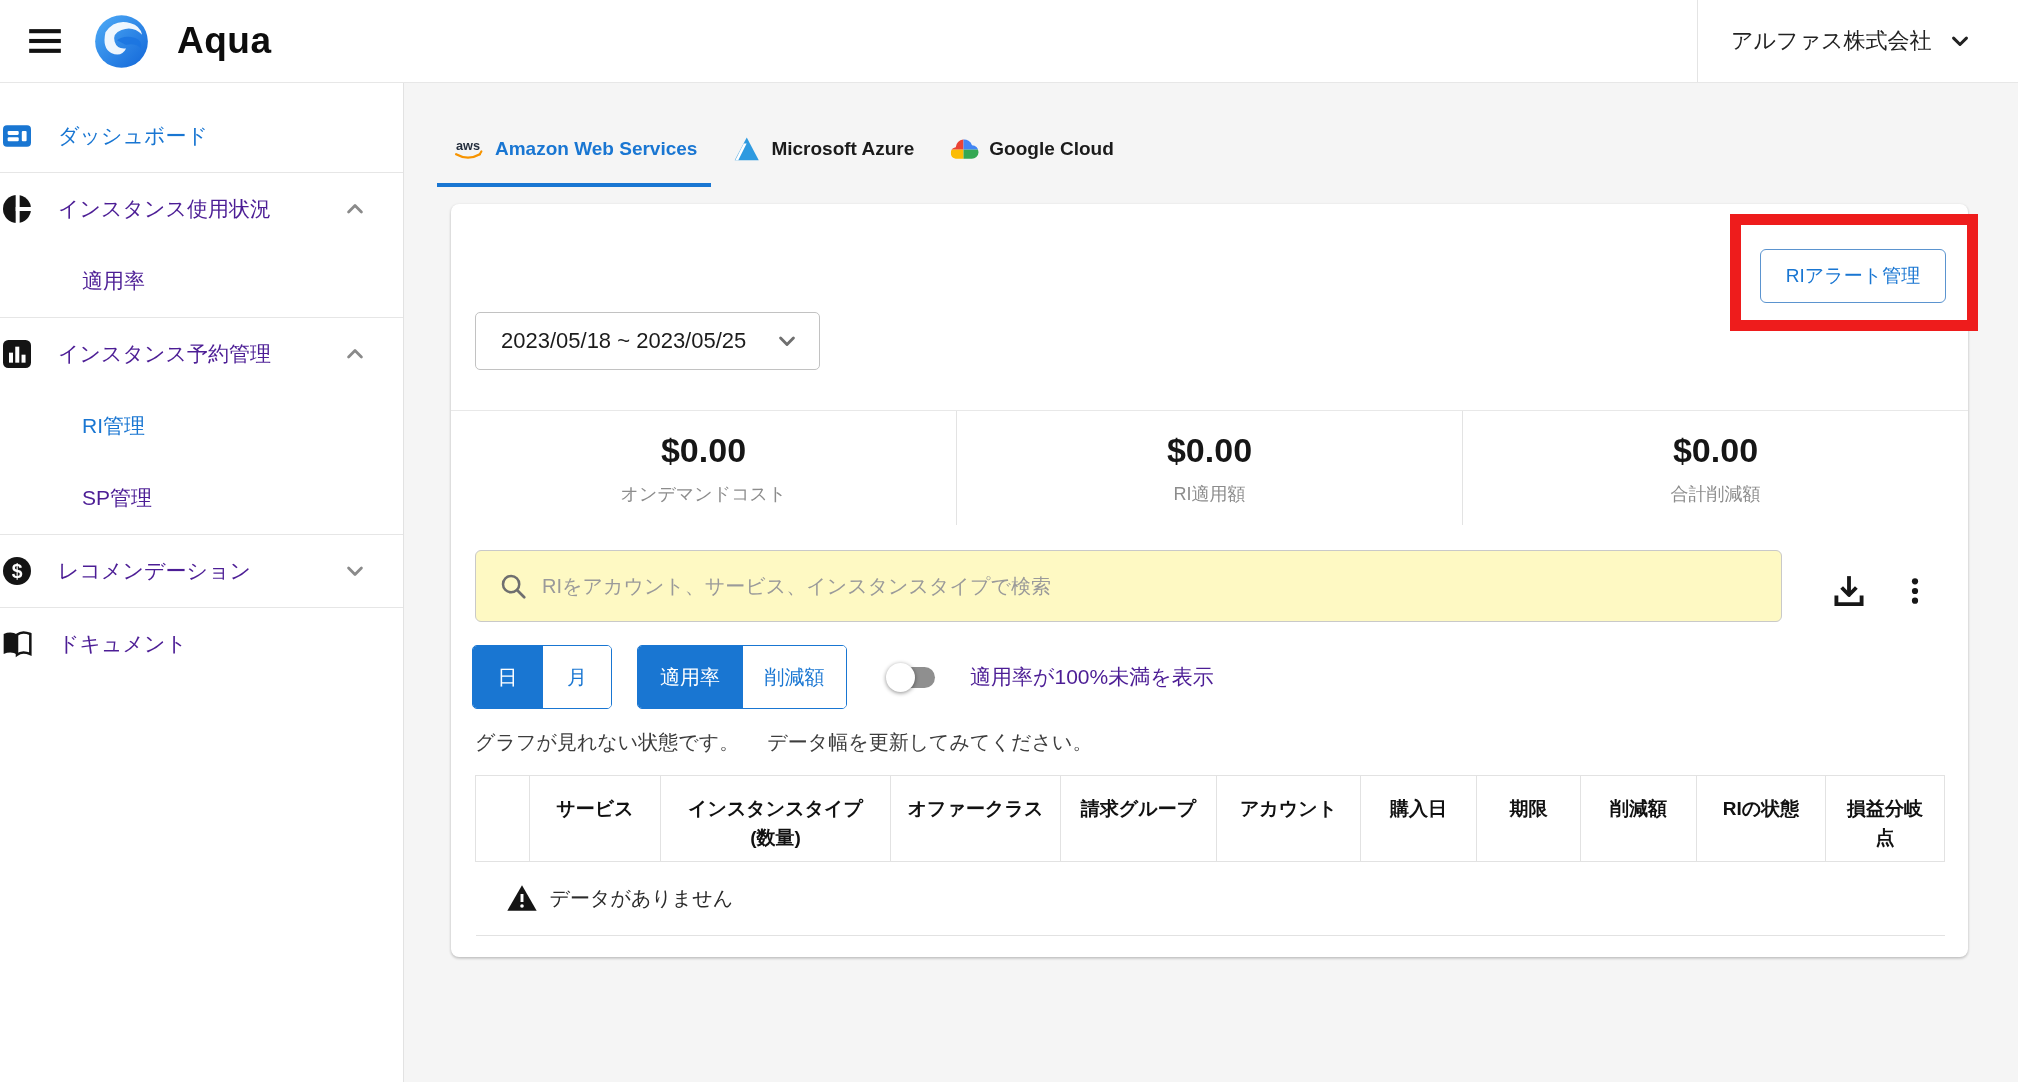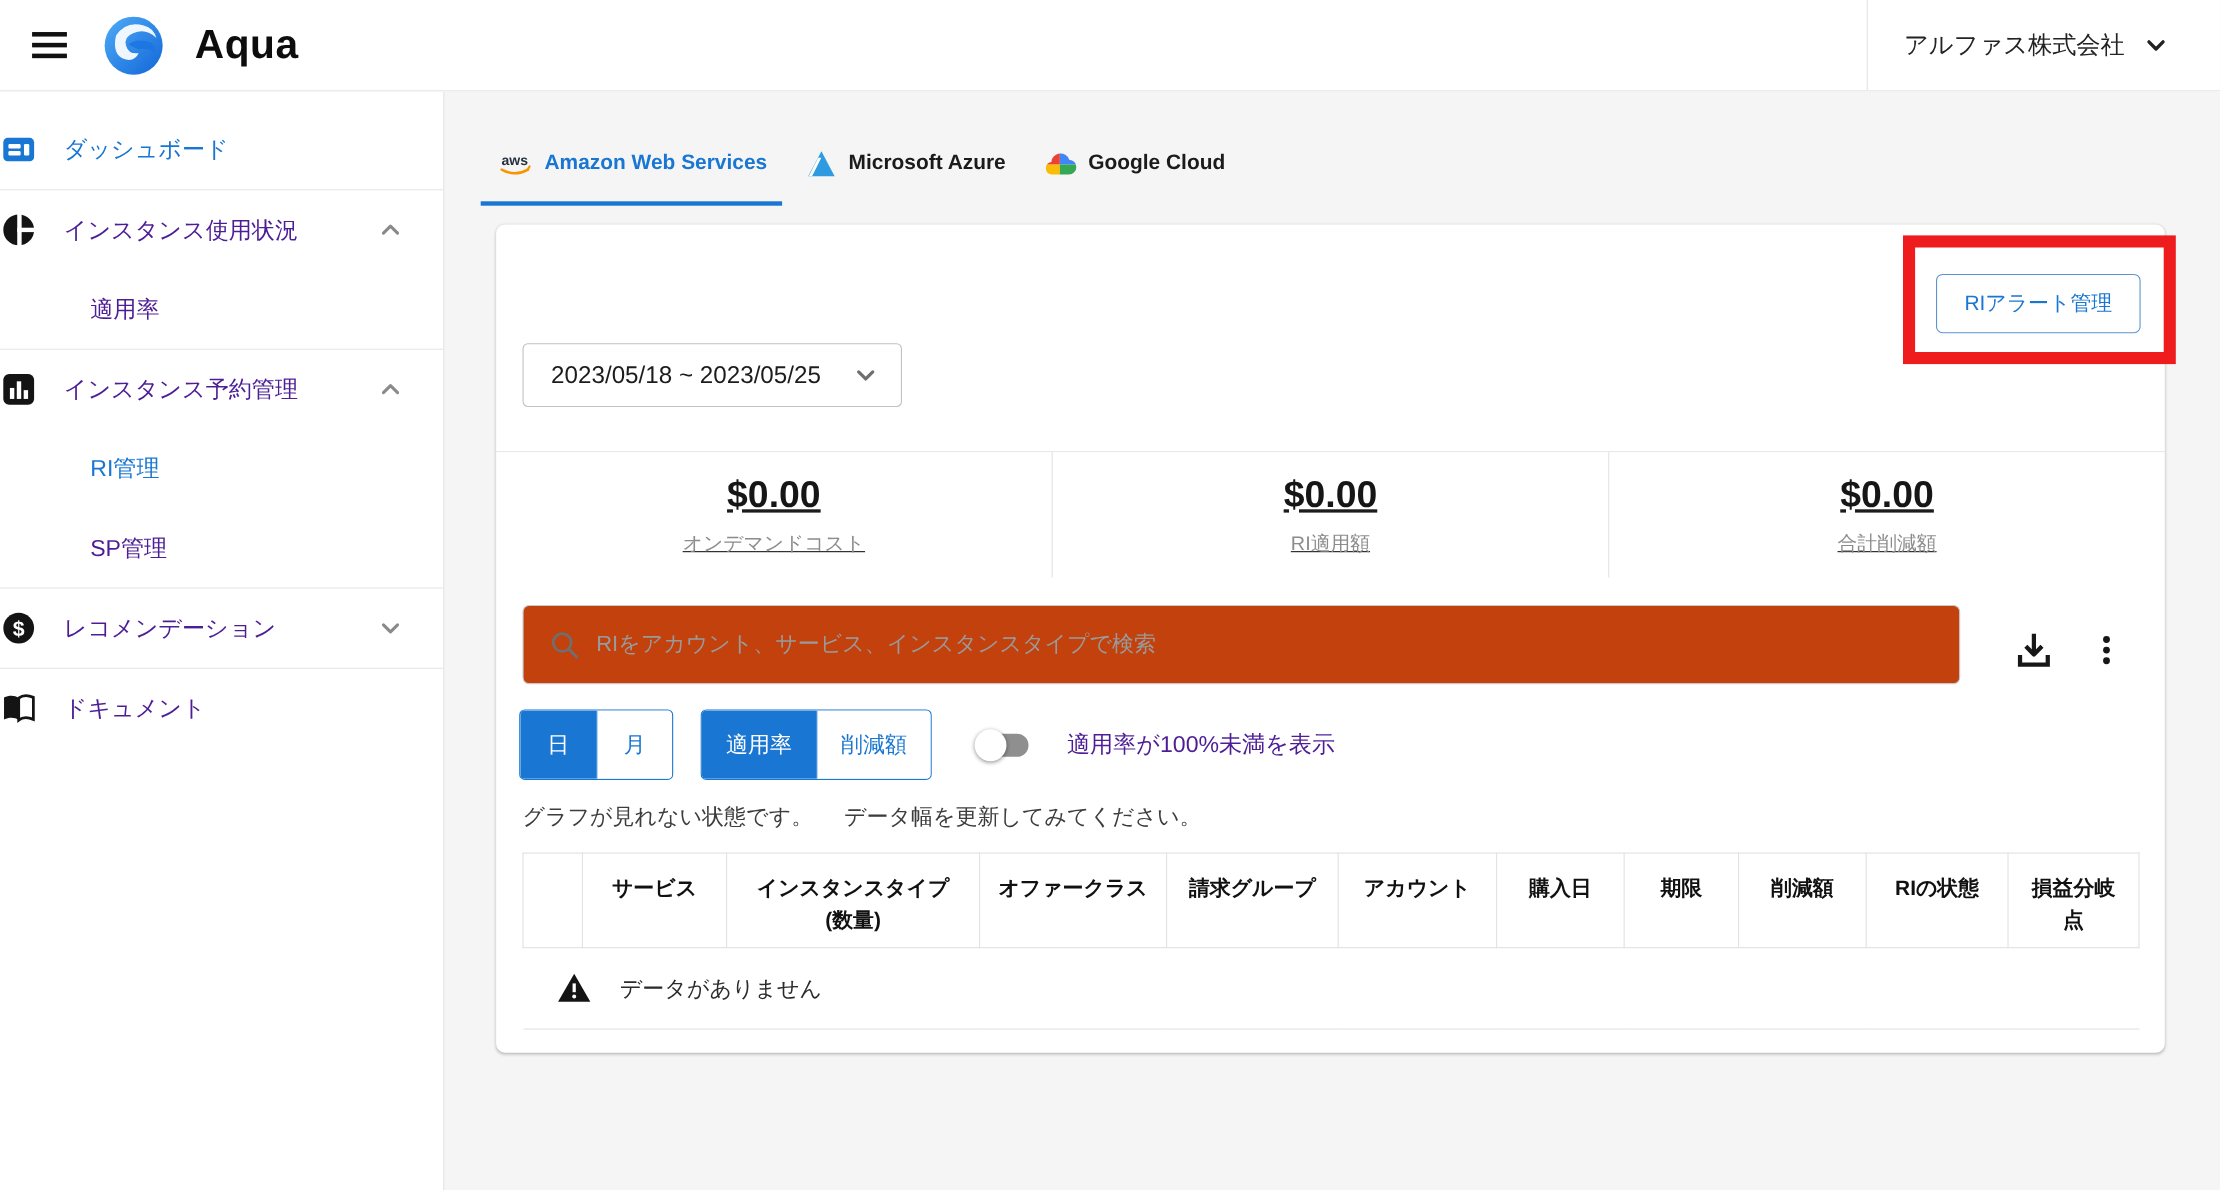--- a/index.html
+++ b/index.html
@@ -63,28 +63,28 @@
     font-family: inherit;
   }
   .date-select {
     position: absolute; left: 24px; top: 108px; width: 345px; height: 58px;
     border: 1.5px solid #c2c2c2; border-radius: 5px; background: #fff;
     display: flex; align-items: center; padding: 0 18px 0 25px;
     font-size: 22px; color: #1c1c1c; cursor: pointer;
   }
   .date-select .dd-chev { margin-left: auto; display: flex; }
   .hr { position: absolute; left: 0; top: 206px; width: 100%; height: 1px; background: #e8e8e8; }
-  .stats { position: absolute; left: 0; top: 207px; width: 100%; height: 114px; display: flex; text-decoration: underline; }
+  .stats { position: absolute; left: 0; top: 207px; width: 100%; height: 114px; display: flex; }
   .stat { flex: 1; display: flex; flex-direction: column; align-items: center; justify-content: center; gap: 12px; }
   .stat + .stat { border-left: 1px solid #e3e3e3; }
   .stat-value { font-size: 34px; font-weight: 600; color: #161616; }
   .stat-label { font-size: 18px; color: #8c8c8c; }
   .search {
     position: absolute; left: 24px; top: 346px; width: 1307px; height: 72px;
-    border: 1.5px solid #c9c9c9; border-radius: 6px; background: #c2410c;
+    border: 1.5px solid #c9c9c9; border-radius: 6px; background: #fef9c3;
     display: flex; align-items: center; padding-left: 22px; gap: 14px;
   }
   .search input {
     flex: 1; border: none; outline: none; font-size: 20px; color: #222;
     font-family: inherit; background: transparent; height: 100%;
   }
   .search input::placeholder { color: #9a9a9a; }
   .icon-btn { position: absolute; background: none; border: none; cursor: pointer; display: flex; }
   .icon-btn.dl { left: 1377px; top: 366px; }
   .icon-btn.kebab { left: 1447px; top: 370px; }
@@ -106,21 +106,21 @@
   .switch-label { margin-left: 35px; font-size: 21px; color: #4c1d95; }
   .graph-msg { position: absolute; left: 24px; top: 525px; font-size: 20px; color: #3d3d3d; }
   .graph-msg .gap { margin-left: 28px; }
   table.grid { position: absolute; left: 24px; top: 571px; width: 1469px; border-collapse: collapse; table-layout: fixed; }
   table.grid th {
     border: 1px solid #e2e2e2; border-bottom: 1px solid #e2e2e2;
     height: 82px; vertical-align: top; padding: 18px 12px 8px;
     font-size: 19px; font-weight: bold; color: #111; text-align: center; line-height: 1.55;
   }
   table.grid td.empty-cell { border-bottom: 1px solid #e2e2e2; height: 74px; padding-left: 30px; }
-  .empty-inner { display: flex; align-items: center; gap: 26px; font-size: 20px; color: #2b2b2b; }
+  .empty-inner { display: flex; align-items: center; gap: 12px; font-size: 20px; color: #2b2b2b; }
 </style>
 </head>
 <body>
 
 <header class="topbar">
   <button class="hamburger">
     <svg width="38" height="32" viewBox="0 0 24 20">
       <rect x="2" y="2.5" width="20" height="2.6" fill="#111"></rect>
       <rect x="2" y="8.7" width="20" height="2.6" fill="#111"></rect>
       <rect x="2" y="14.9" width="20" height="2.6" fill="#111"></rect>

